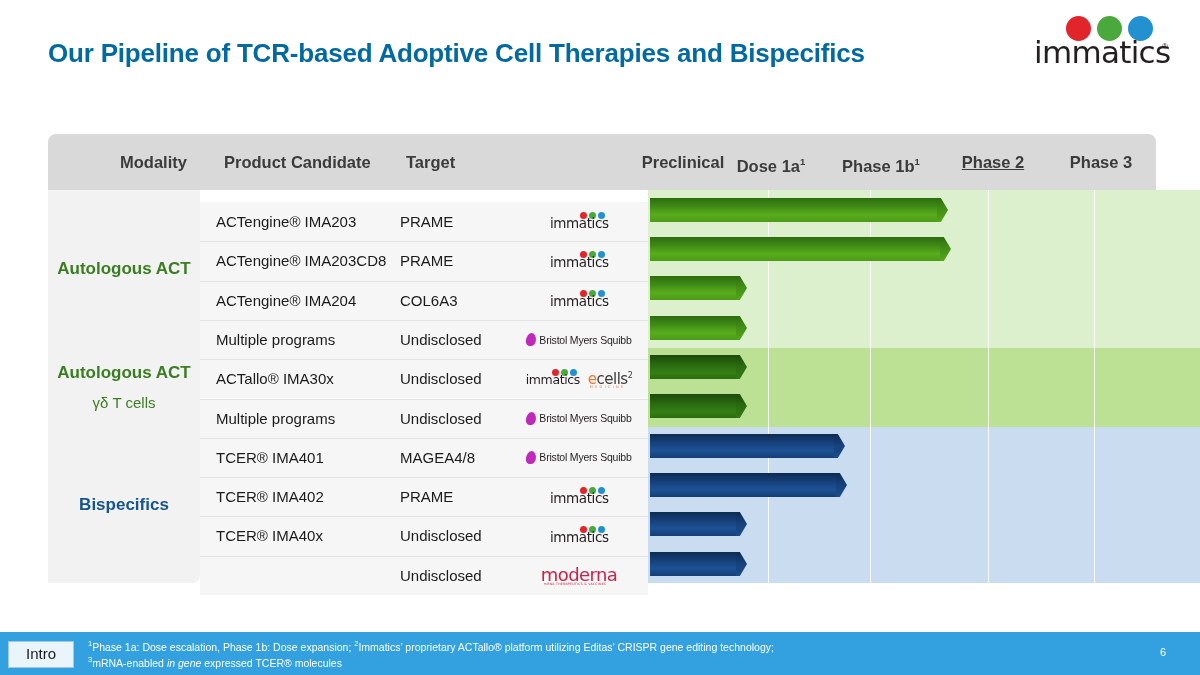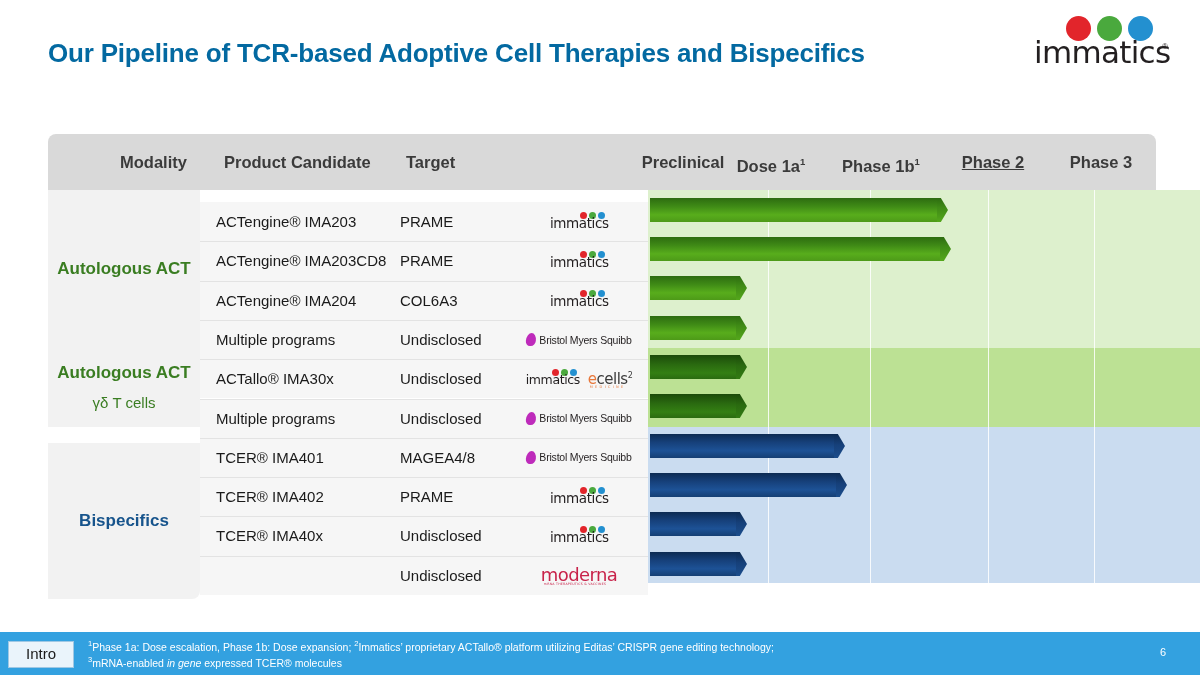--- a/index.html
+++ b/index.html
@@ -47,21 +47,21 @@
 
   
   .mod-col{position:absolute;left:0;top:0;width:152px;height:393px;}
   .mod-block{
     position:absolute;left:0;width:152px;background:#f2f2f2;
     display:flex;flex-direction:column;justify-content:center;align-items:center;
     text-align:center;
   }
   .mod-block.b1{top:0;height:158px;}
   .mod-block.b2{top:158px;height:79px;}
-  .mod-block.b3{top:253px;height:156px;border-radius:0 0 8px 0;text-align:center;}
+  .mod-block.b3{top:237px;height:156px;border-radius:0 0 8px 0;text-align:center;}
   .mod-label{font-size:17px;font-weight:bold;line-height:1.15;}
   .mod-sub{font-size:15px;font-weight:normal;line-height:1.2;margin-top:11px;}
   .mod-green{color:#3a7d22;}
   .mod-blue{color:#17548c;}
 
   
   .rows{position:absolute;left:152px;top:0;width:956px;height:393px;margin-top:12px;}
   .row{position:absolute;left:0;width:956px;height:39.3px;}
   .row .rowbg{position:absolute;left:0;top:0;width:448px;height:39.3px;background:#f6f6f6;}
   .row .rowsep{position:absolute;left:0;top:0;width:448px;height:1px;background:#e3e3e3;}

